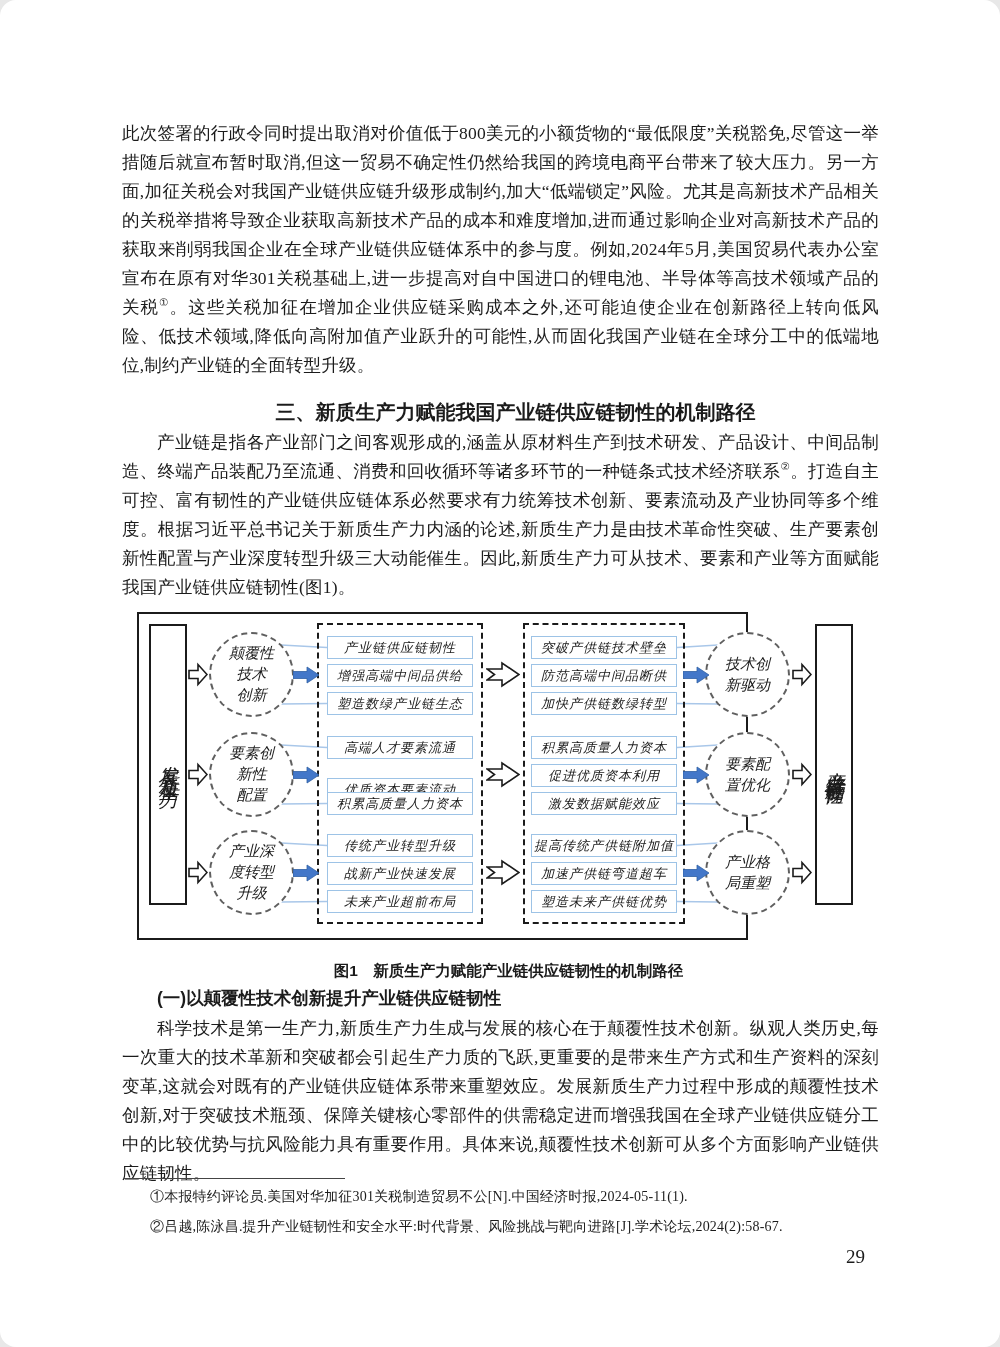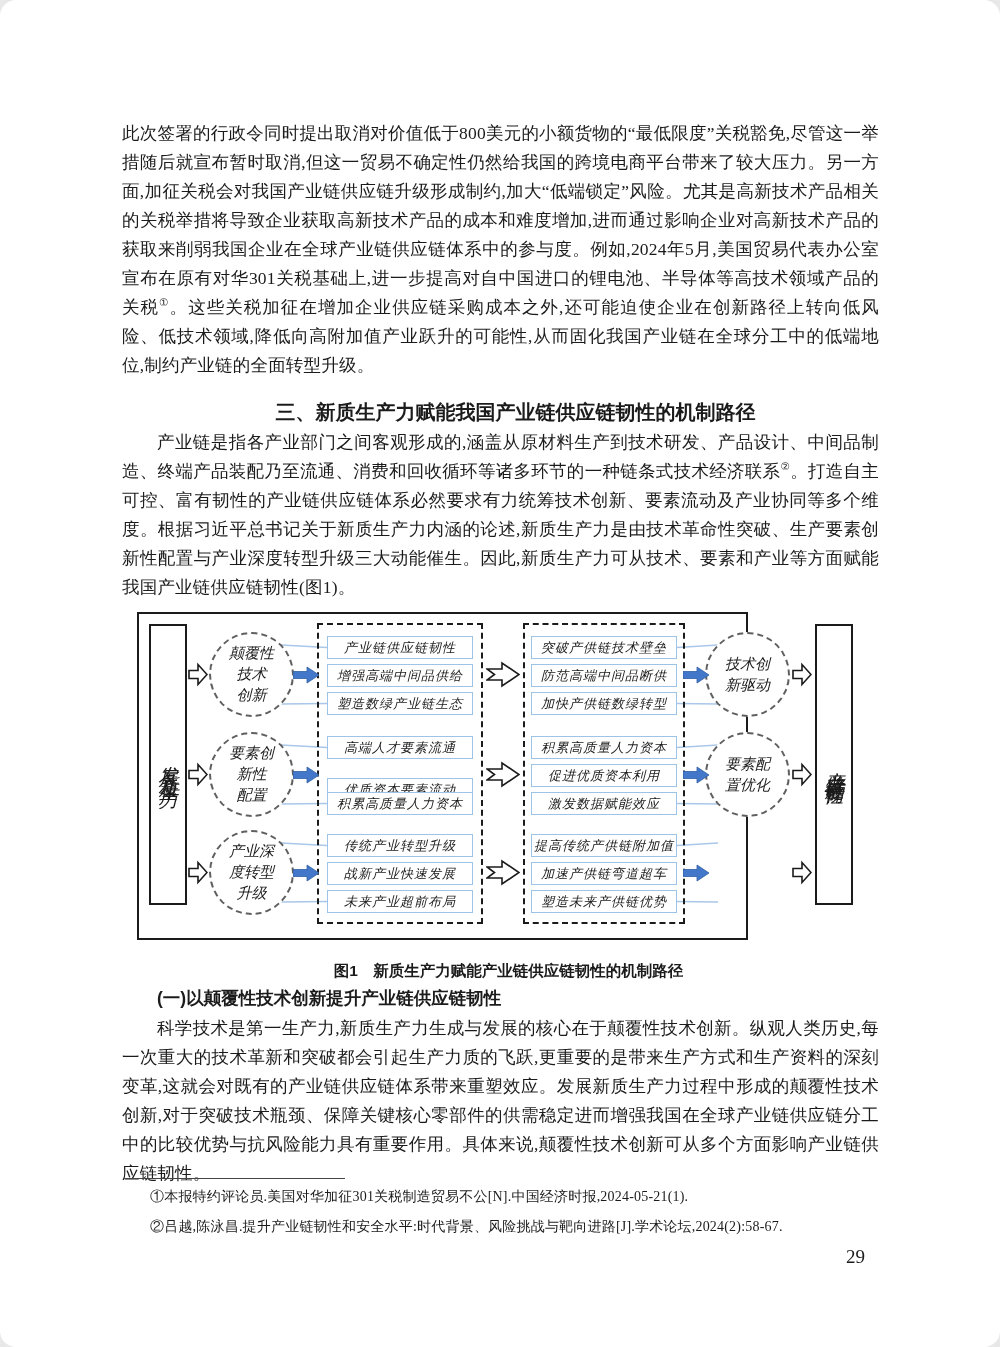--- a/index.html
+++ b/index.html
@@ -135,20 +135,22 @@
 新性
 配置</div>
     <div class="circle cl ct2">产业深
 度转型
 升级</div>
 
     <div class="circle cr ct1">要素配
 置优化</div>
     <div class="circle cr ct0">技术创
 新驱动</div>
+    <div class="circle cr ct2">产业格
+局重塑</div>
 
     <div class="sbox ca" style="top:22px">产业链供应链韧性</div>
     <div class="sbox ca" style="top:50px">增强高端中间品供给</div>
     <div class="sbox ca" style="top:78px">塑造数绿产业链生态</div>
     <div class="sbox ca" style="top:122px">高端人才要素流通</div>
     <div class="sbox ca" style="top:164px">优质资本要素流动</div>
     <div class="sbox ca" style="top:178px">积累高质量人力资本</div>
     <div class="sbox ca" style="top:220px">传统产业转型升级</div>
     <div class="sbox ca" style="top:248px">战新产业快速发展</div>
     <div class="sbox ca" style="top:276px">未来产业超前布局</div>
@@ -214,17 +216,17 @@
       </svg>
   </div>
 
   <p class="caption">图1　新质生产力赋能产业链供应链韧性的机制路径</p>
 
   <h3 class="sub-heading">(一)以颠覆性技术创新提升产业链供应链韧性</h3>
 
   <p class="body-text para3 indent">科学技术是第一生产力,新质生产力生成与发展的核心在于颠覆性技术创新。纵观人类历史,每一次重大的技术革新和突破都会引起生产力质的飞跃,更重要的是带来生产方式和生产资料的深刻变革,这就会对既有的产业链供应链体系带来重塑效应。发展新质生产力过程中形成的颠覆性技术创新,对于突破技术瓶颈、保障关键核心零部件的供需稳定进而增强我国在全球产业链供应链分工中的比较优势与抗风险能力具有重要作用。具体来说,颠覆性技术创新可从多个方面影响产业链供应链韧性。</p>
 
   <div class="fn-rule"></div>
-  <p class="footnote fn1">①本报特约评论员.美国对华加征301关税制造贸易不公[N].中国经济时报,2024-05-21(1).</p>
+  <p class="footnote fn1">①本报特约评论员.美国对华加征301关税制造贸易不公[N].中国经济时报,2024-05-11(1).</p>
   <p class="footnote fn2">②吕越,陈泳昌.提升产业链韧性和安全水平:时代背景、风险挑战与靶向进路[J].学术论坛,2024(2):58-67.</p>
 
   <div class="page-number">29</div>
 </div>
 
 </body></html>

